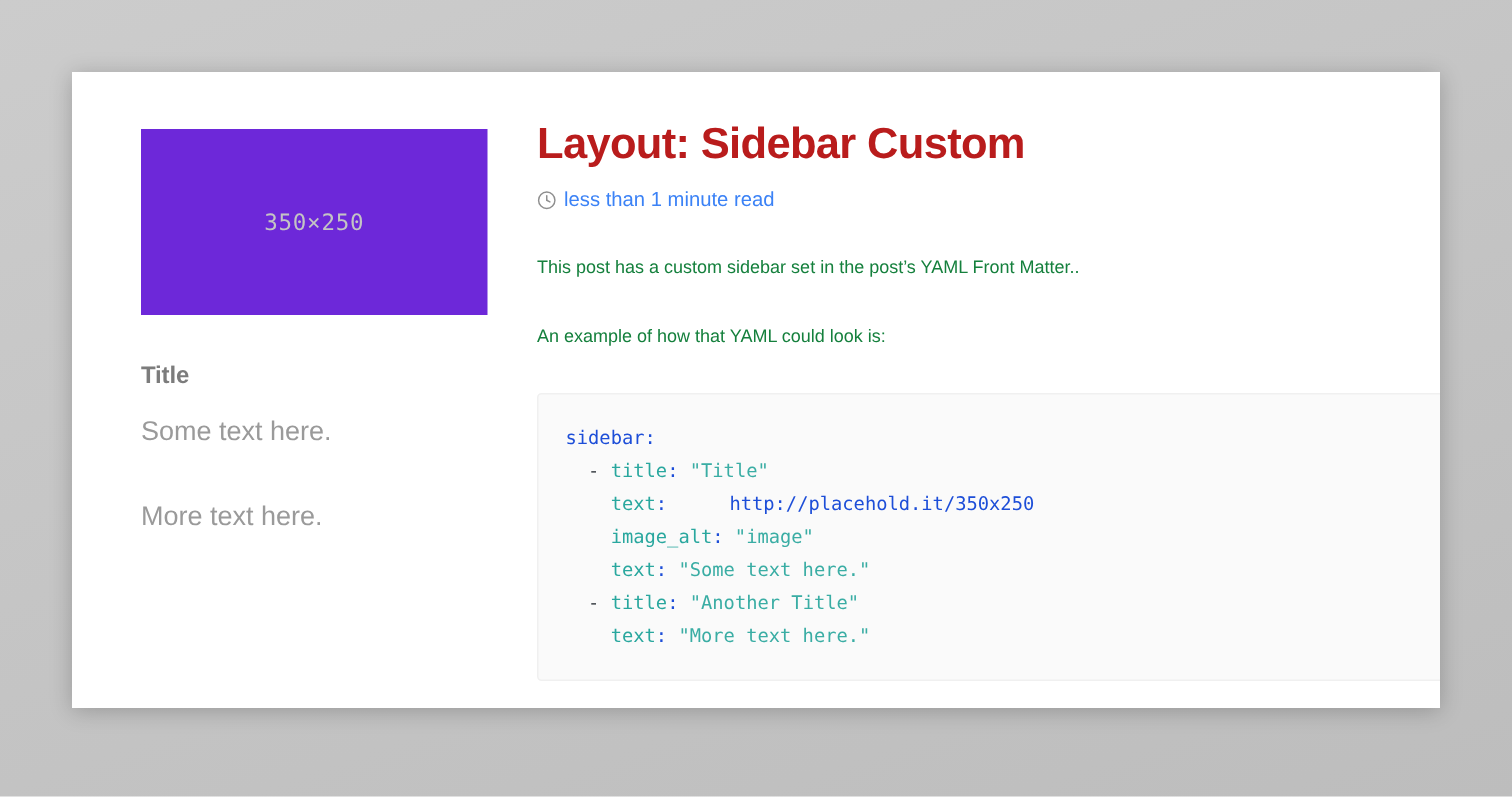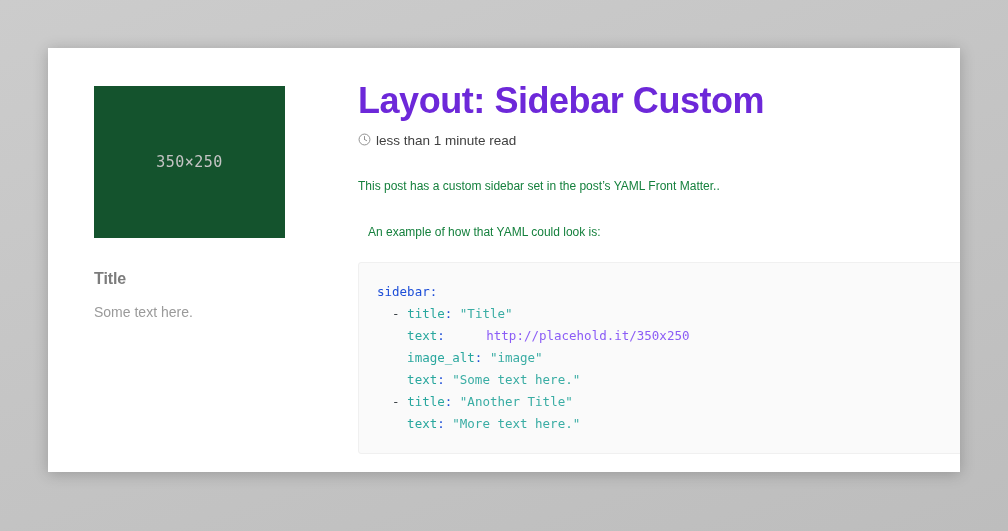--- a/index.html
+++ b/index.html
@@ -37,23 +37,24 @@
   
   .sidebar {
     position: absolute;
     left: 46px;
     top: 38px;
     width: 192px;
   }
 
   .sidebar-figure {
     width: 191px;
-    height: 152px;
-    background: #14532d;
+    height: 124px;
+    background: #6d28d9;
     position: relative;
+    padding-left: 40px;
   }
   .sidebar-figure-label {
     position: absolute;
     left: 0;
     right: 0;
     top: 50%;
     transform: translateY(-50%);
     text-align: center;
     font-family: "DejaVu Sans Mono", "Liberation Mono", monospace;
     font-size: 15px;
@@ -68,68 +69,67 @@
     margin-top: 32px;
   }
   .sidebar-heading {
     font-size: 16px;
     font-weight: bold;
     color: #7c7c7c;
     margin: 0 0 14px 0;
     letter-spacing: -0.1px;
   }
   .sidebar-text {
-    font-size: 14px;
+    font-size: 18px;
     color: #9a9a9a;
     margin: 0;
     line-height: 1.5;
   }
 
   
   .content {
     position: absolute;
     left: 310px;
     top: 32px;
     right: 0;
   }
 
   .post-title {
-    font-size: 36px;
+    font-size: 29px;
     font-weight: bold;
-    color: #6d28d9;
+    color: #b91c1c;
     margin: 0;
     letter-spacing: -0.45px;
     line-height: 1.15;
   }
 
   .post-meta {
     display: flex;
-    align-items: flex-start;
+    align-items: flex-end;
     margin-top: 12px;
     font-size: 13.5px;
-    color: #404040;
+    color: #3b82f6;
   }
   .meta-icon {
     width: 13px;
     height: 13px;
     margin-right: 5px;
     display: inline-flex;
     flex: 0 0 auto;
   }
   .meta-icon svg { display: block; }
 
   .post-para {
     font-size: 12px;
     color: #15803d;
     margin: 29px 0 0 0;
     line-height: 1.55;
   }
   .post-para.second {
     margin-top: 27px;
-    margin-left: 10px;
   }
 
   
   .code-block {
     position: absolute;
     left: 310px;
     top: 214px;
     width: 700px;
     background: #fafafa;
     border: 1px solid #f0f0f0;
@@ -140,21 +140,21 @@
   .code-block pre {
     margin: 0;
     font-family: "DejaVu Sans Mono", "Liberation Mono", monospace;
     font-size: 12.5px;
     line-height: 22px;
     white-space: pre;
     color: #3d4348;
   }
   .tok-key  { color: #29a79e; }
   .tok-str  { color: #3aada4; }
-  .tok-url  { color: #8b5cf6; padding-left: 34px; }
+  .tok-url  { color: #1d4ed8; padding-left: 34px; }
   .tok-plain{ color: #1d4ed8; }
   .tok-dash { color: #3d4348; }
 </style>
 </head>
 <body>
 
 <div class="page-card">
   <div class="page-inner">
 
     <aside class="sidebar">
@@ -162,20 +162,21 @@
       <div class="sidebar-figure">
         <span class="sidebar-figure-label">350×250</span>
       </div>
 
       <div class="sidebar-block first">
         <h3 class="sidebar-heading">Title</h3>
         <p class="sidebar-text">Some text here.</p>
       </div>
 
       <div class="sidebar-block">
+        <p class="sidebar-text">More text here.</p>
       </div>
 
     </aside>
 
     <article class="content">
 
       <h1 class="post-title">Layout: Sidebar Custom</h1>
 
       <div class="post-meta">
         <span class="meta-icon">

